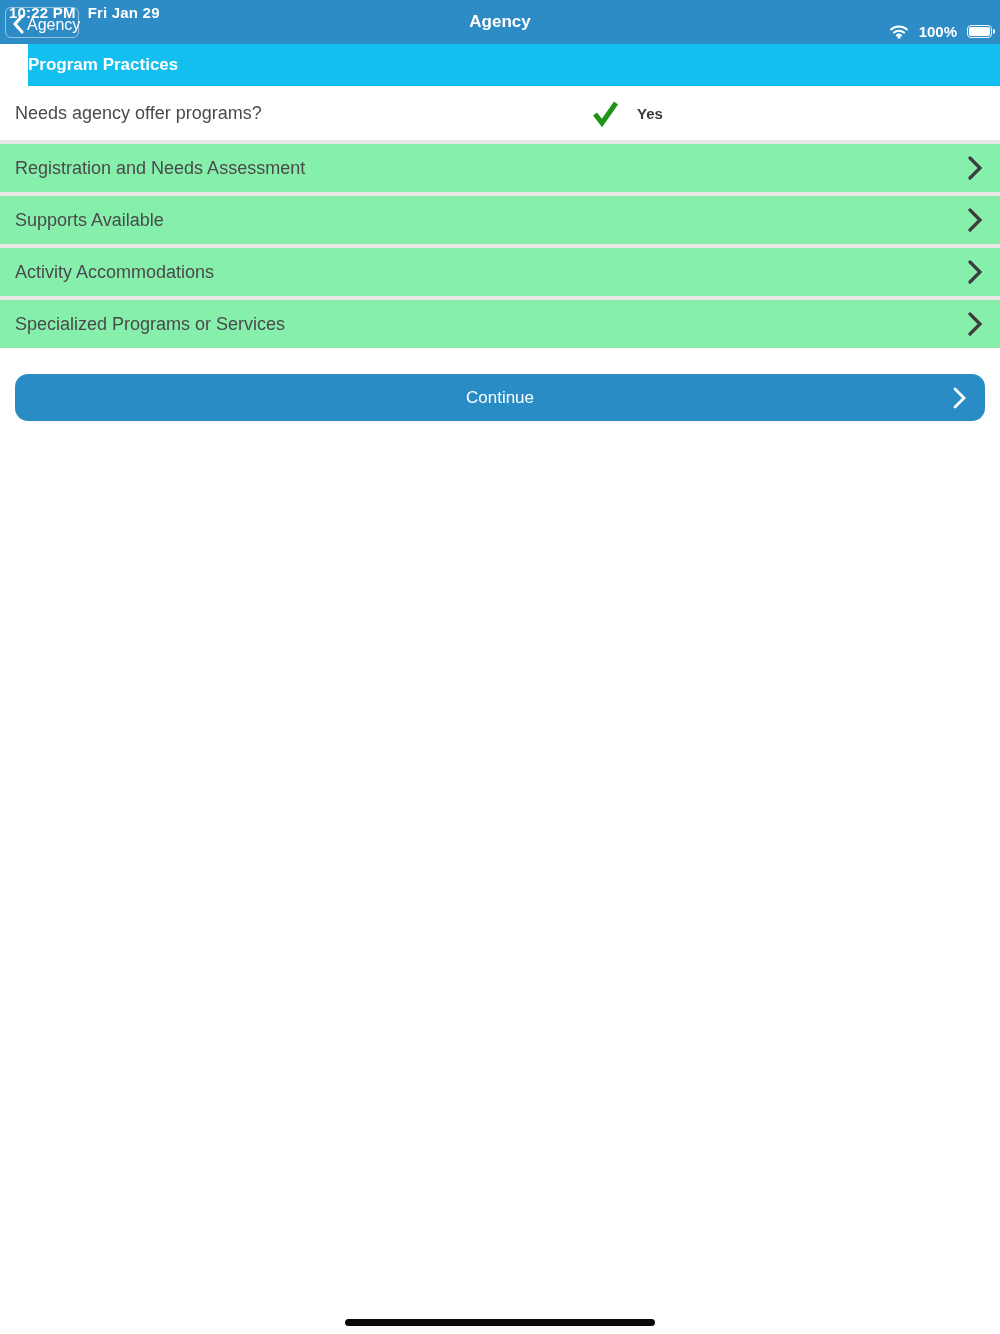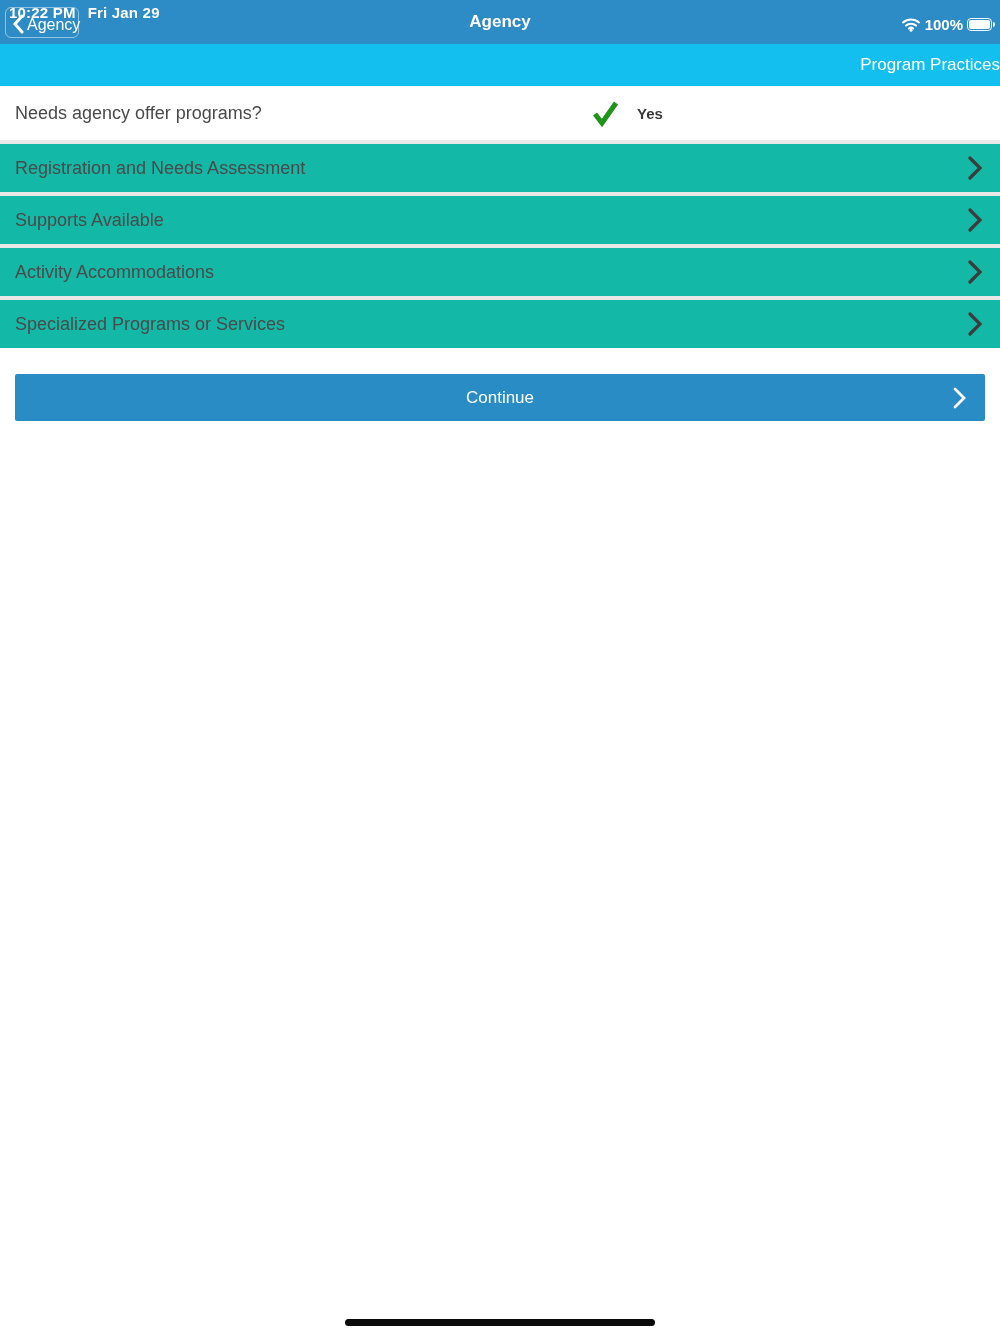--- a/index.html
+++ b/index.html
@@ -72,25 +72,25 @@
     line-height: 44px;
     text-align: center;
     font-size: 17px;
     font-weight: 700;
     color: #ffffff;
     z-index: 1;
   }
   .status-right {
     position: absolute;
     right: 8px;
-    top: 9px;
+    top: 16px;
     height: 30px;
     display: flex;
     align-items: center;
-    gap: 4px;
+    gap: 10px;
     z-index: 3;
   }
   .status-right .pct {
     font-size: 15px;
     font-weight: 600;
   }
   .battery {
     position: relative;
     width: 25px;
     height: 13px;
@@ -114,23 +114,24 @@
     background: rgba(255,255,255,0.95);
     border-radius: 0 2px 2px 0;
   }
 
   
   .section-header {
     height: 42px;
     line-height: 42px;
     background: #13bfef;
     color: #ffffff;
-    text-align: right;
+    text-align: left;
     font-size: 17px;
-    font-weight: 400;
+    font-weight: 700;
+    margin-left: 28px;
   }
 
   
   .question-row {
     position: relative;
     height: 54px;
     background: #ffffff;
     display: flex;
     align-items: center;
   }
@@ -161,21 +162,21 @@
 
   .separator {
     height: 4px;
     background: #e8e8e8;
   }
 
   
   .list-row {
     position: relative;
     height: 48px;
-    background: #14b8a6;
+    background: #86efac;
     display: flex;
     align-items: center;
     cursor: pointer;
   }
   .list-row .row-label {
     padding-left: 15px;
     font-size: 18px;
     color: #4a4a4a;
   }
   .list-row .row-chevron {
@@ -188,21 +189,21 @@
   }
 
   
   .button-wrap {
     padding: 26px 15px 0 15px;
   }
   .continue-button {
     position: relative;
     height: 47px;
     background: #2a8cc5;
-    border-radius: 2px;
+    border-radius: 13px;
     display: flex;
     align-items: center;
     justify-content: center;
     cursor: pointer;
   }
   .continue-button .btn-label {
     color: #ffffff;
     font-size: 17px;
   }
   .continue-button .btn-chevron {

